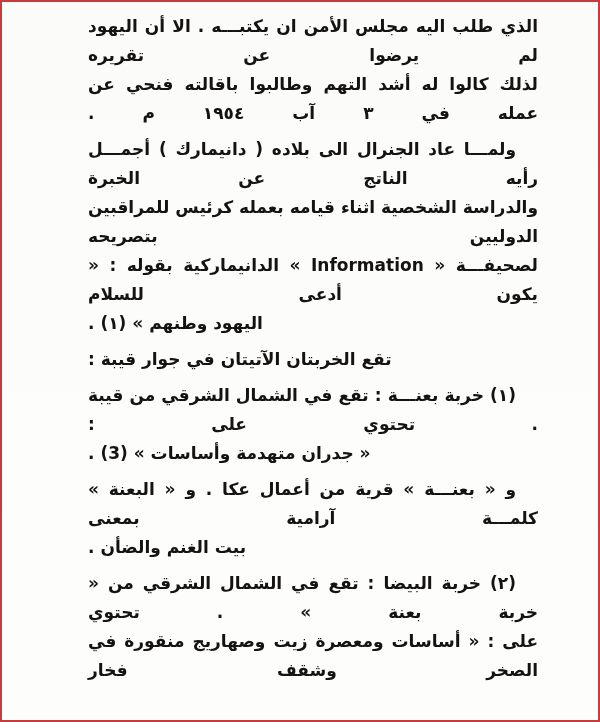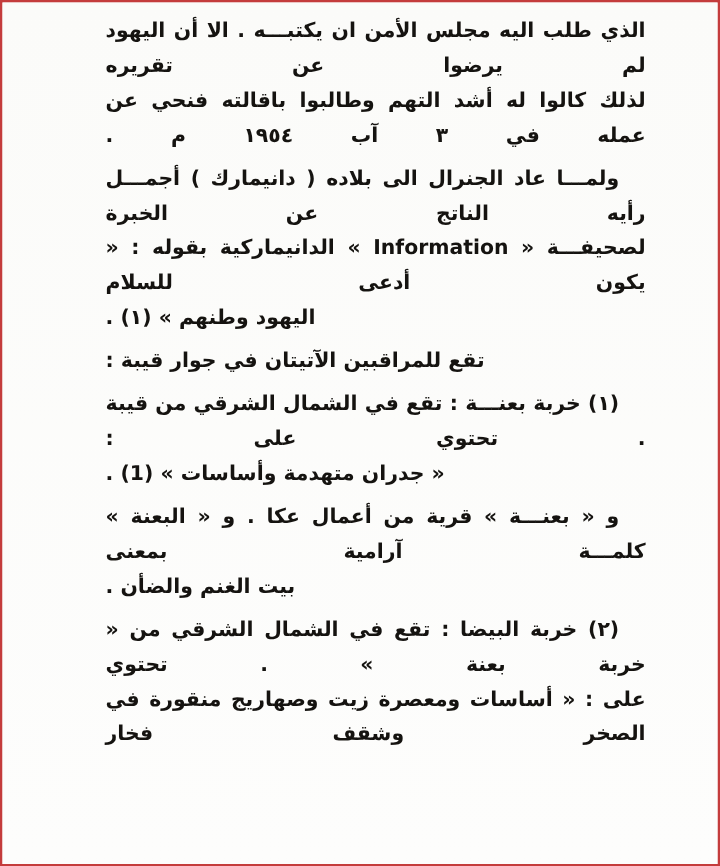--- a/index.html
+++ b/index.html
@@ -36,31 +36,32 @@
 <div class="page-inner">
   <main class="text-block">
 
     <p class="para">
       <span class="line just">الذي طلب اليه مجلس الأمن ان يكتبـــه . الا أن اليهود لم يرضوا عن تقريره</span>
       <span class="line just">لذلك كالوا له أشد التهم وطالبوا باقالته فنحي عن عمله في ٣ آب ١٩٥٤ م .</span>
     </p>
 
     <p class="para">
       <span class="line just indent">ولمـــا عاد الجنرال الى بلاده ( دانيمارك ) أجمـــل رأيه الناتج عن الخبرة</span>
+      <span class="line just">والدراسة الشخصية اثناء قيامه بعمله كرئيس للمراقبين الدوليين بتصريحه</span>
       <span class="line just">لصحيفـــة « Information » الدانيماركية بقوله : « يكون أدعى للسلام</span>
       <span class="line last">اليهود وطنهم » (١) .</span>
     </p>
 
     <p class="para">
-      <span class="line last indent">تقع للمراقبين الآتيتان في جوار قيبة :</span>
+      <span class="line last indent">تقع الخربتان الآتيتان في جوار قيبة :</span>
     </p>
 
     <p class="para">
       <span class="line just indent">(١) خربة بعنـــة : تقع في الشمال الشرقي من قيبة . تحتوي على :</span>
-      <span class="line last">« جدران متهدمة وأساسات » (1) .</span>
+      <span class="line last">« جدران متهدمة وأساسات » (3) .</span>
     </p>
 
     <p class="para">
       <span class="line just indent">و « بعنـــة » قرية من أعمال عكا . و « البعنة » كلمـــة آرامية بمعنى</span>
       <span class="line last">بيت الغنم والضأن .</span>
     </p>
 
     <p class="para">
       <span class="line just indent">(٢) خربة البيضا : تقع في الشمال الشرقي من « خربة بعنة » . تحتوي</span>
       <span class="line just">على : « أساسات ومعصرة زيت وصهاريج منقورة في الصخر وشقف فخار</span>

